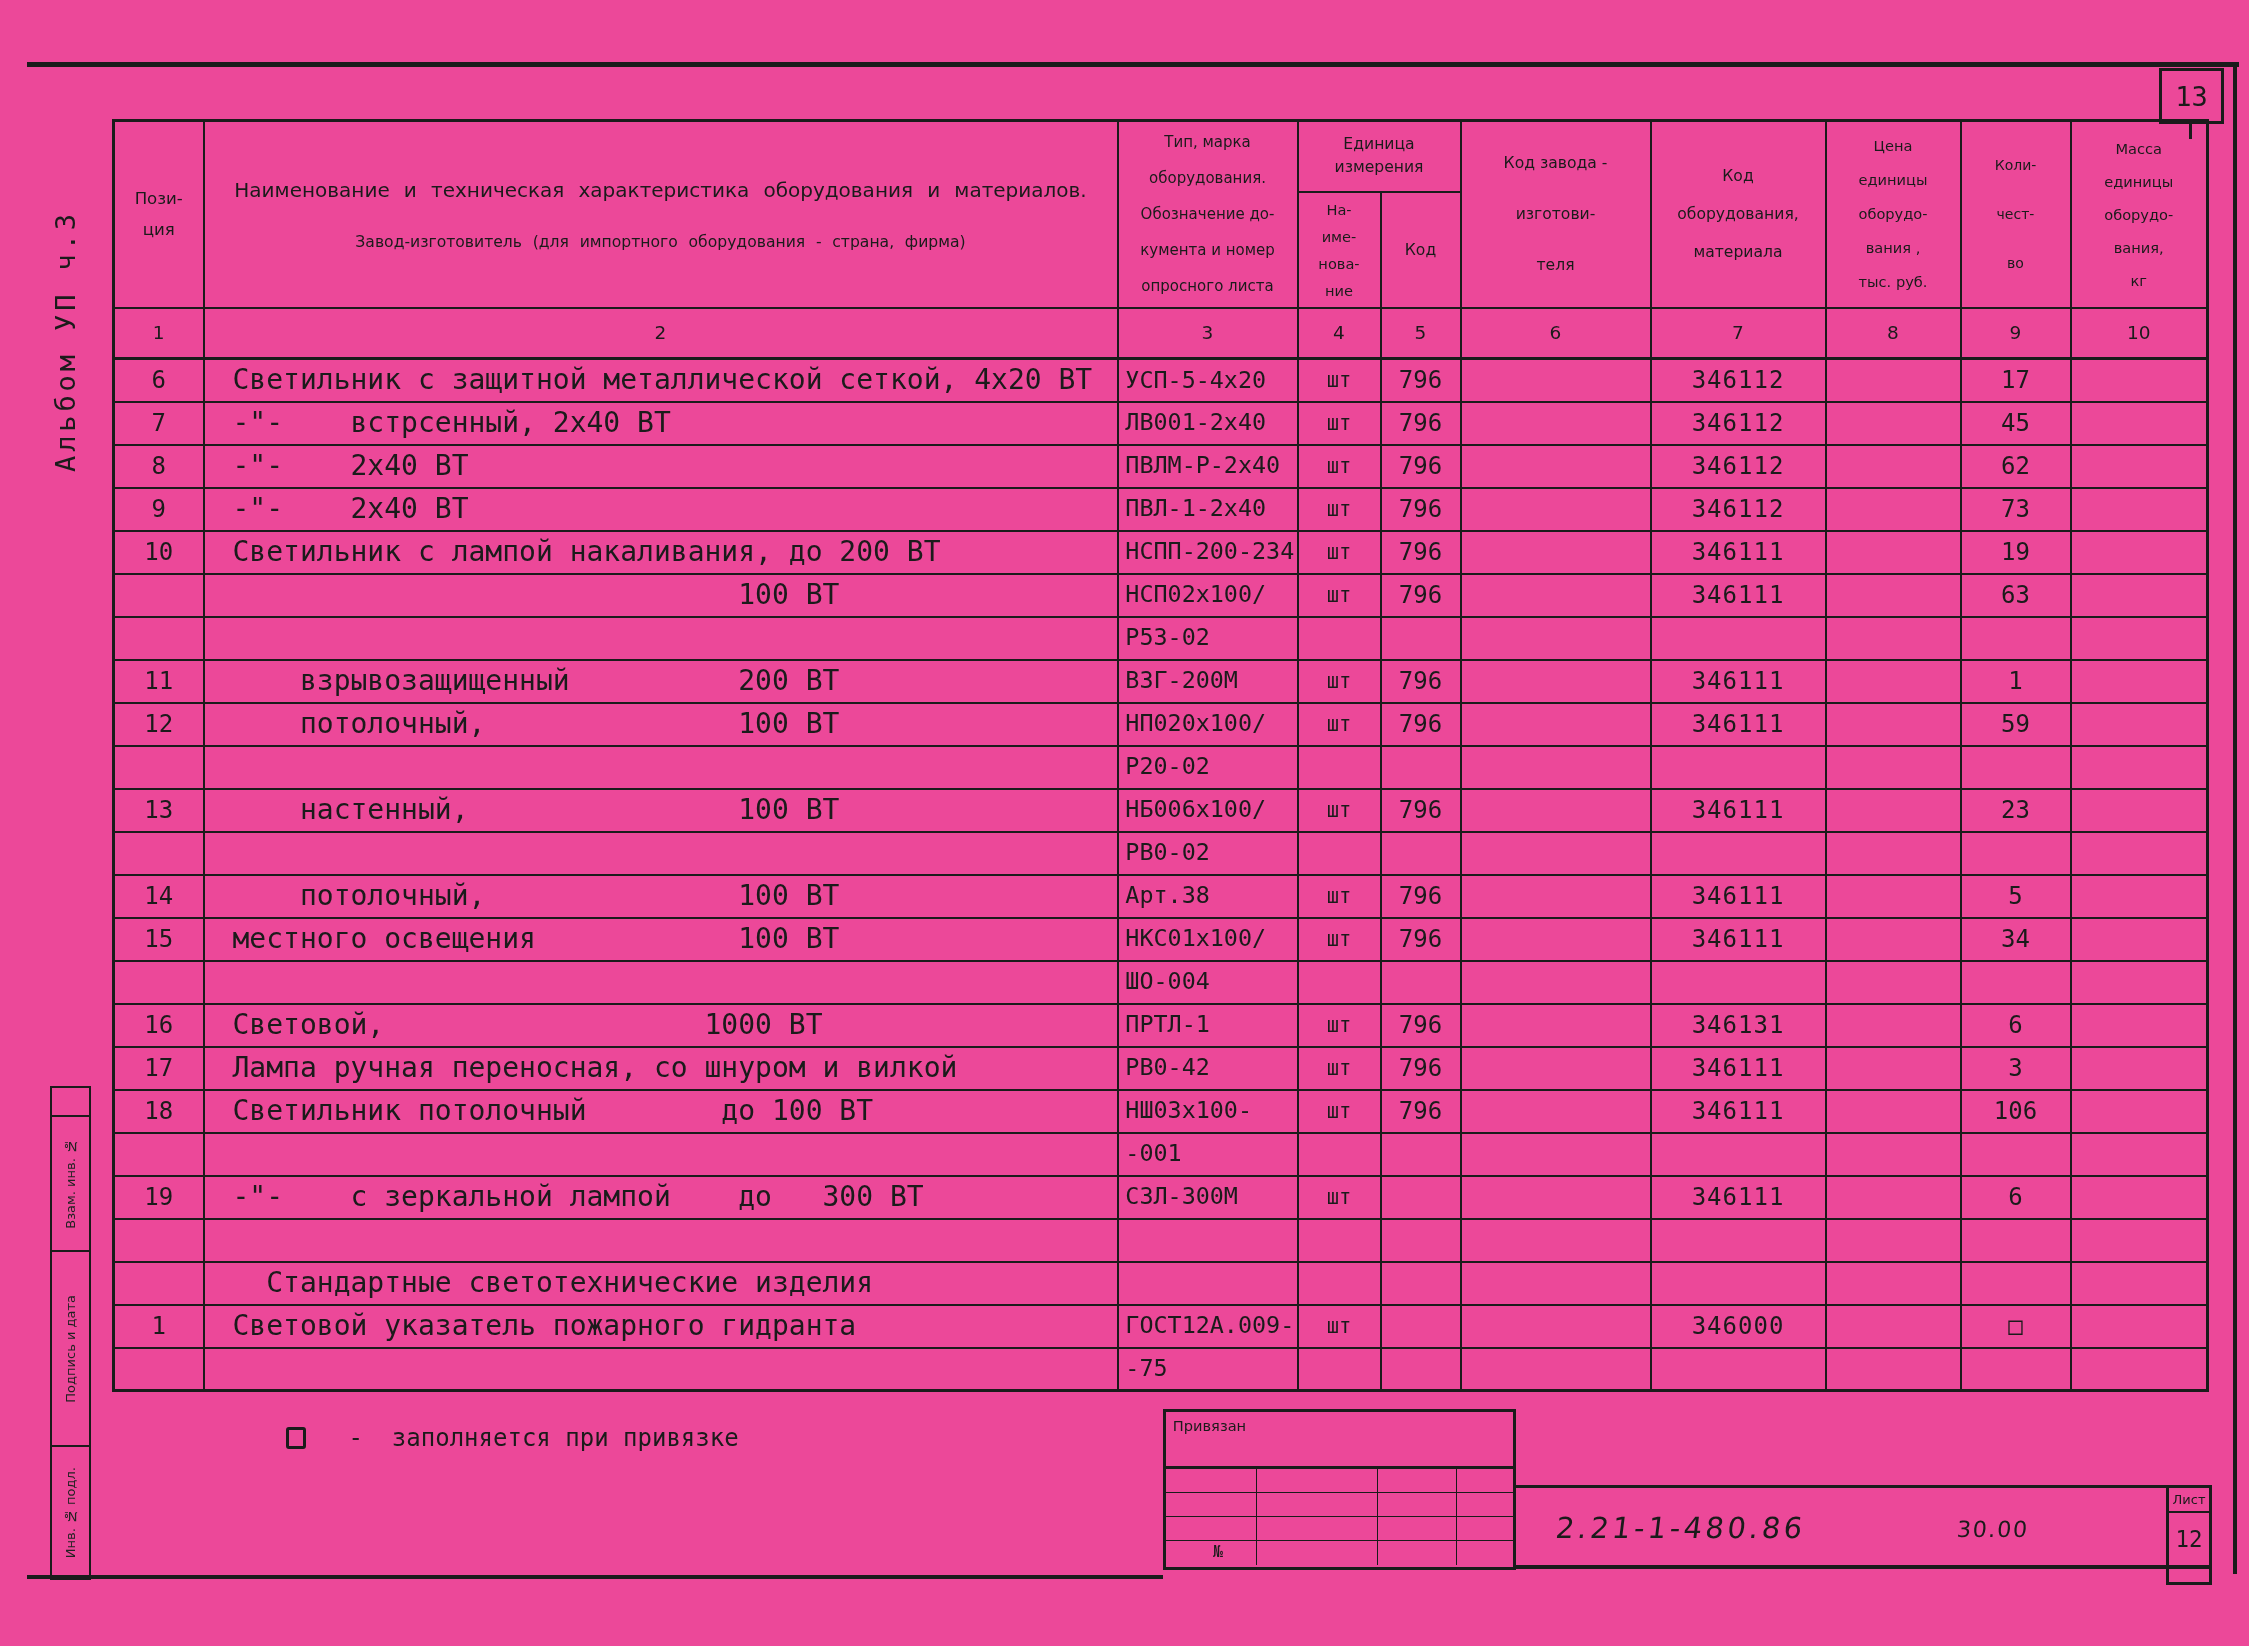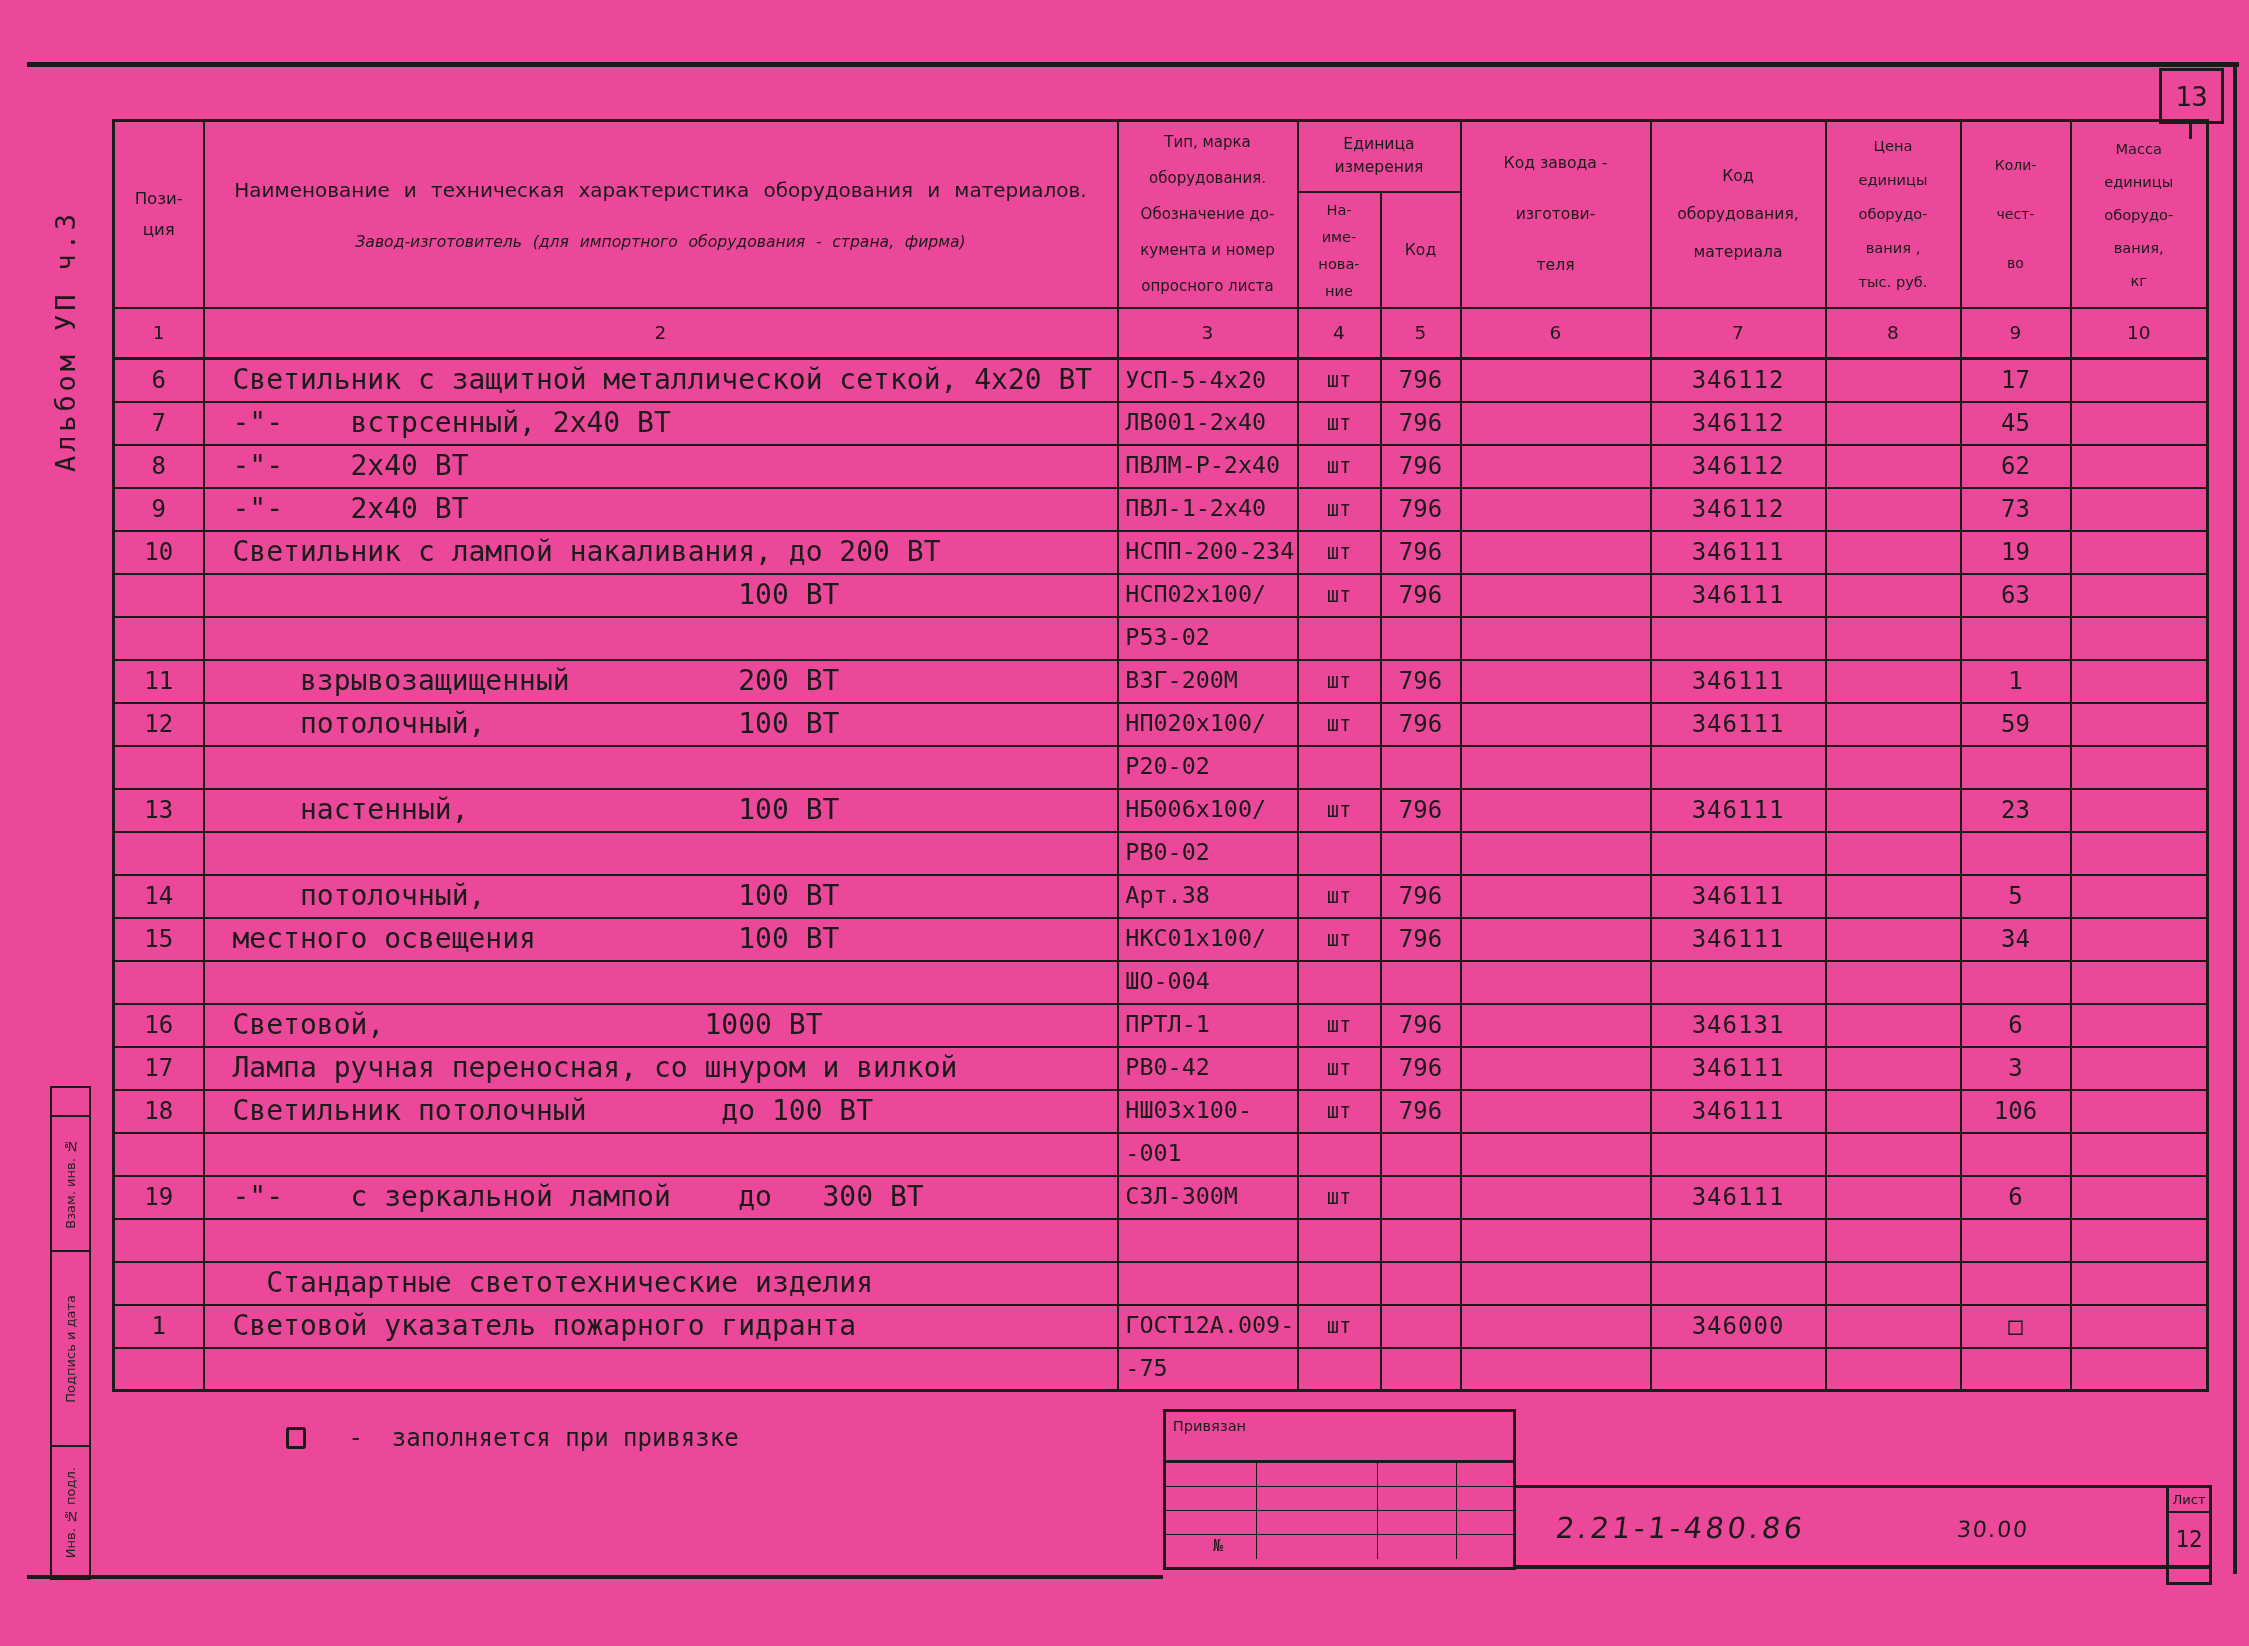--- a/index.html
+++ b/index.html
@@ -55,21 +55,21 @@
     border:2.4px solid #1b1b1b;box-sizing:border-box;padding:0;
     vertical-align:middle;overflow:visible;
   }
   table.main thead th{
     font-family:"DejaVu Sans",sans-serif;font-weight:normal;
     text-align:center;white-space:pre-line;
   }
   th.h-pos{font-size:16.6px;line-height:31px;}
   th.h-name{}
   .h-name-l1{font-size:20px;word-spacing:7.8px;white-space:nowrap;margin-bottom:22.4px;}
-  .h-name-l2{font-size:15.6px;word-spacing:5.8px;white-space:nowrap;font-style:italic;}
+  .h-name-l2{font-size:15.6px;word-spacing:5.8px;white-space:nowrap;}
   th.h-type{font-size:15px;line-height:36px;border-radius:22px;}
   th.h-unitgroup{font-size:15.6px;line-height:23.4px;height:71px;}
   th.h-unitname{font-size:14.6px;line-height:27px;}
   th.h-unitcode{font-size:15.6px;}
   th.h-factory{font-size:15.6px;line-height:51px;margin-top:12px;}
   th.h-equip{font-size:15.6px;line-height:38px;}
   th.h-price{font-size:14.6px;line-height:34px;}
   th.h-qty{font-size:14px;line-height:49px;}
   th.h-mass{font-size:14.6px;line-height:33px;}
   tr.nums th{height:51px;font-size:18.5px;border-bottom:3.4px solid #1b1b1b;font-family:"DejaVu Sans",sans-serif;}
@@ -88,21 +88,21 @@
     display:inline-block;width:19.5px;height:21.4px;border:3.4px solid #1b1b1b;
     box-sizing:border-box;border-radius:2.9px;
   }
   .footnote .txt{margin-left:43px;font-size:24px;white-space:pre;}
   
   .priv{
     position:absolute;left:1163px;top:1409px;width:353px;height:161px;
     border:3.4px solid #1b1b1b;box-sizing:border-box;
   }
   .priv .head{
-    height:50px;border-bottom:2.9px solid #1b1b1b;box-sizing:border-box;
+    height:56px;border-bottom:2.9px solid #1b1b1b;box-sizing:border-box;
     font-family:"DejaVu Sans",sans-serif;font-size:14.6px;padding:4.9px 0 0 6.8px;
   }
   .priv table{border-collapse:collapse;table-layout:fixed;width:100%;}
   .priv td{border:1.9px solid #1b1b1b;height:24px;box-sizing:border-box;
     font-size:15.6px;padding:0 0 0 5.8px;}
   .priv tr td:first-child{border-left:none;}
   .priv tr td:last-child{border-right:none;}
   .priv tr:last-child td{border-bottom:none;}
   .priv .no-cell{padding-left:47px;font-size:16.6px;}
   

